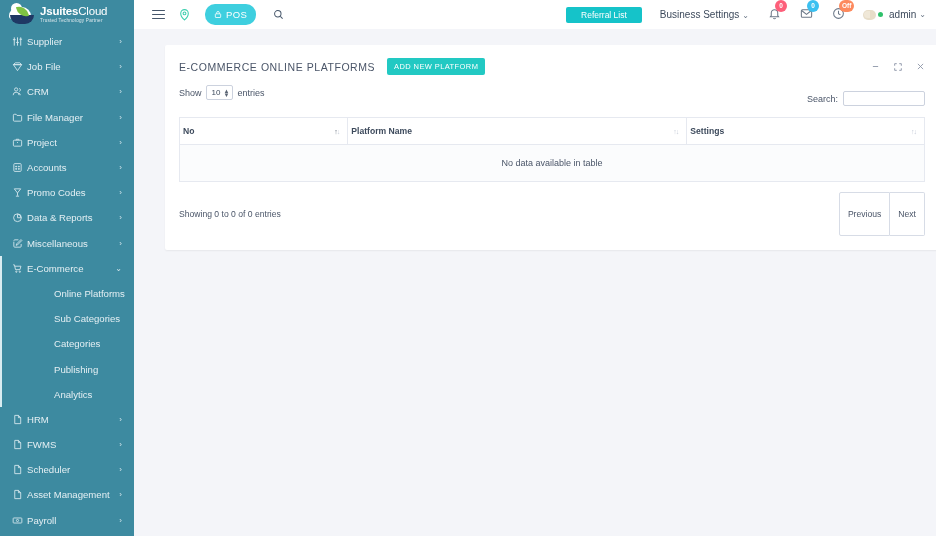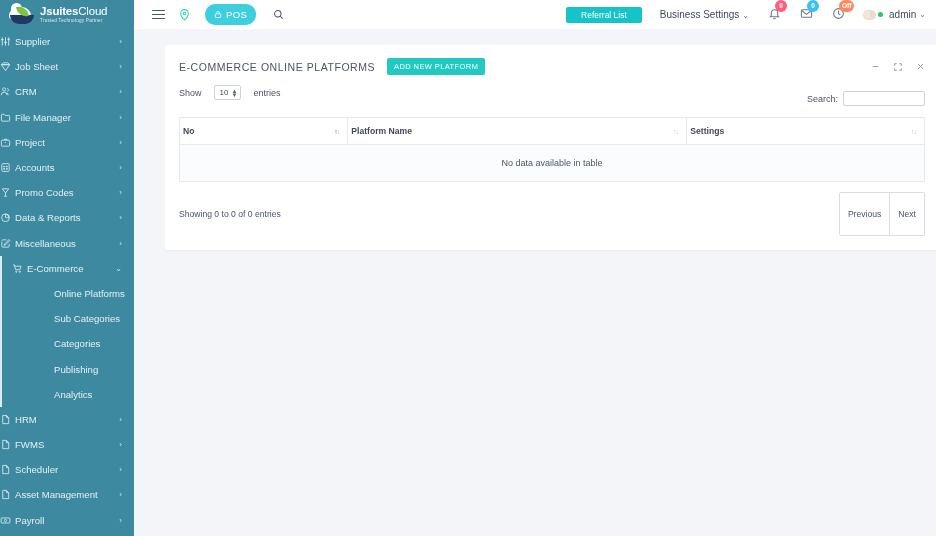--- a/index.html
+++ b/index.html
@@ -95,21 +95,21 @@
   }
   .admin-label { font-size: 10px; color: #3d4a5c; margin-left: 6px; }
   .caret { font-size: 8px; color: #6b7787; margin-left: 3px; }
 
   
   .sidebar {
     position: absolute; top: 29px; left: 0; width: 134px; bottom: 0;
     background: #3d8aa0; overflow: hidden;
   }
   .nav-item {
-    display: flex; align-items: center; height: 25.2px; 
+    display: flex; align-items: center; height: 25.2px; padding-left: 12px;
     color: #e4eff3; font-size: 9.6px; cursor: pointer; position: relative;
   }
   .nav-item .ic {
     width: 15px; flex: 0 0 15px; display: flex; align-items: center;
     color: #d8e9ef; font-size: 9px;
   }
   .nav-item .lbl { flex: 1; white-space: nowrap; }
   .nav-item .chev { font-size: 8px; color: #cfe4ea; padding-right: 12px; }
   .nav-group.open { border-left: 2px solid #d9ecf1; }
   .nav-group.open > .nav-item { padding-left: 10px; }
@@ -135,21 +135,21 @@
     font-size: 10.5px; letter-spacing: .55px; color: #4a5568; font-weight: 400;
   }
   .add-btn {
     margin-left: 12px; background: #22c9c3; color: #fff; font-size: 7.5px;
     letter-spacing: .4px; padding: 4px 7px; border-radius: 2px; cursor: pointer;
   }
   .win-ctrls { margin-left: auto; display: flex; align-items: center; gap: 13px; color: #8d96a8; }
   .win-ctrls span { cursor: pointer; display:flex; align-items:center; justify-content:center; }
 
   .table-tools { display: flex; align-items: flex-start; padding: 0 14px; }
-  .len-ctrl { font-size: 9px; color: #4a5568; display: flex; align-items: center; gap: 12px; }
+  .len-ctrl { font-size: 9px; color: #4a5568; display: flex; align-items: center; gap: 4px; }
   .len-select {
     border: 1px solid #ccd2de; border-radius: 2px; height: 15px; padding: 0 3px 0 5px;
     font-size: 8px; color: #3d4a5c; display: inline-flex; align-items: center; gap: 3px;
     background: #fff; cursor: pointer;
   }
   .spin { display:flex; flex-direction:column; line-height:4px; font-size:6px; color:#5a6473; }
   .search-ctrl {
     margin-left: auto; display: flex; align-items: center; gap: 5px;
     font-size: 9px; color: #4a5568; padding-top: 6px;
   }
@@ -285,21 +285,21 @@
     <span class="chev">›</span>
   </div>
 
   <div class="nav-item">
     <span class="ic">
       <svg width="11" height="11" viewBox="0 0 24 24" fill="none" stroke="#d8e9ef" stroke-width="1.9">
         <path d="M3 8h18l-9 13L3 8z"></path>
           <path d="M7 4h10l4 4H3l4-4z"></path>
         </svg>
     </span>
-    <span class="lbl">Job Sheet</span>
+    <span class="lbl">Job File</span>
     <span class="chev">›</span>
   </div>
 
   <div class="nav-item">
     <span class="ic">
       <svg width="11" height="11" viewBox="0 0 24 24" fill="none" stroke="#d8e9ef" stroke-width="1.9">
         <circle cx="9" cy="7.5" r="3.5"></circle>
           <path d="M2.5 20a6.5 6.5 0 0 1 13 0"></path>
           <path d="M16 5.2a3.5 3.5 0 0 1 0 6.6M18 20a6 6 0 0 0-3-5"></path>
         </svg>

